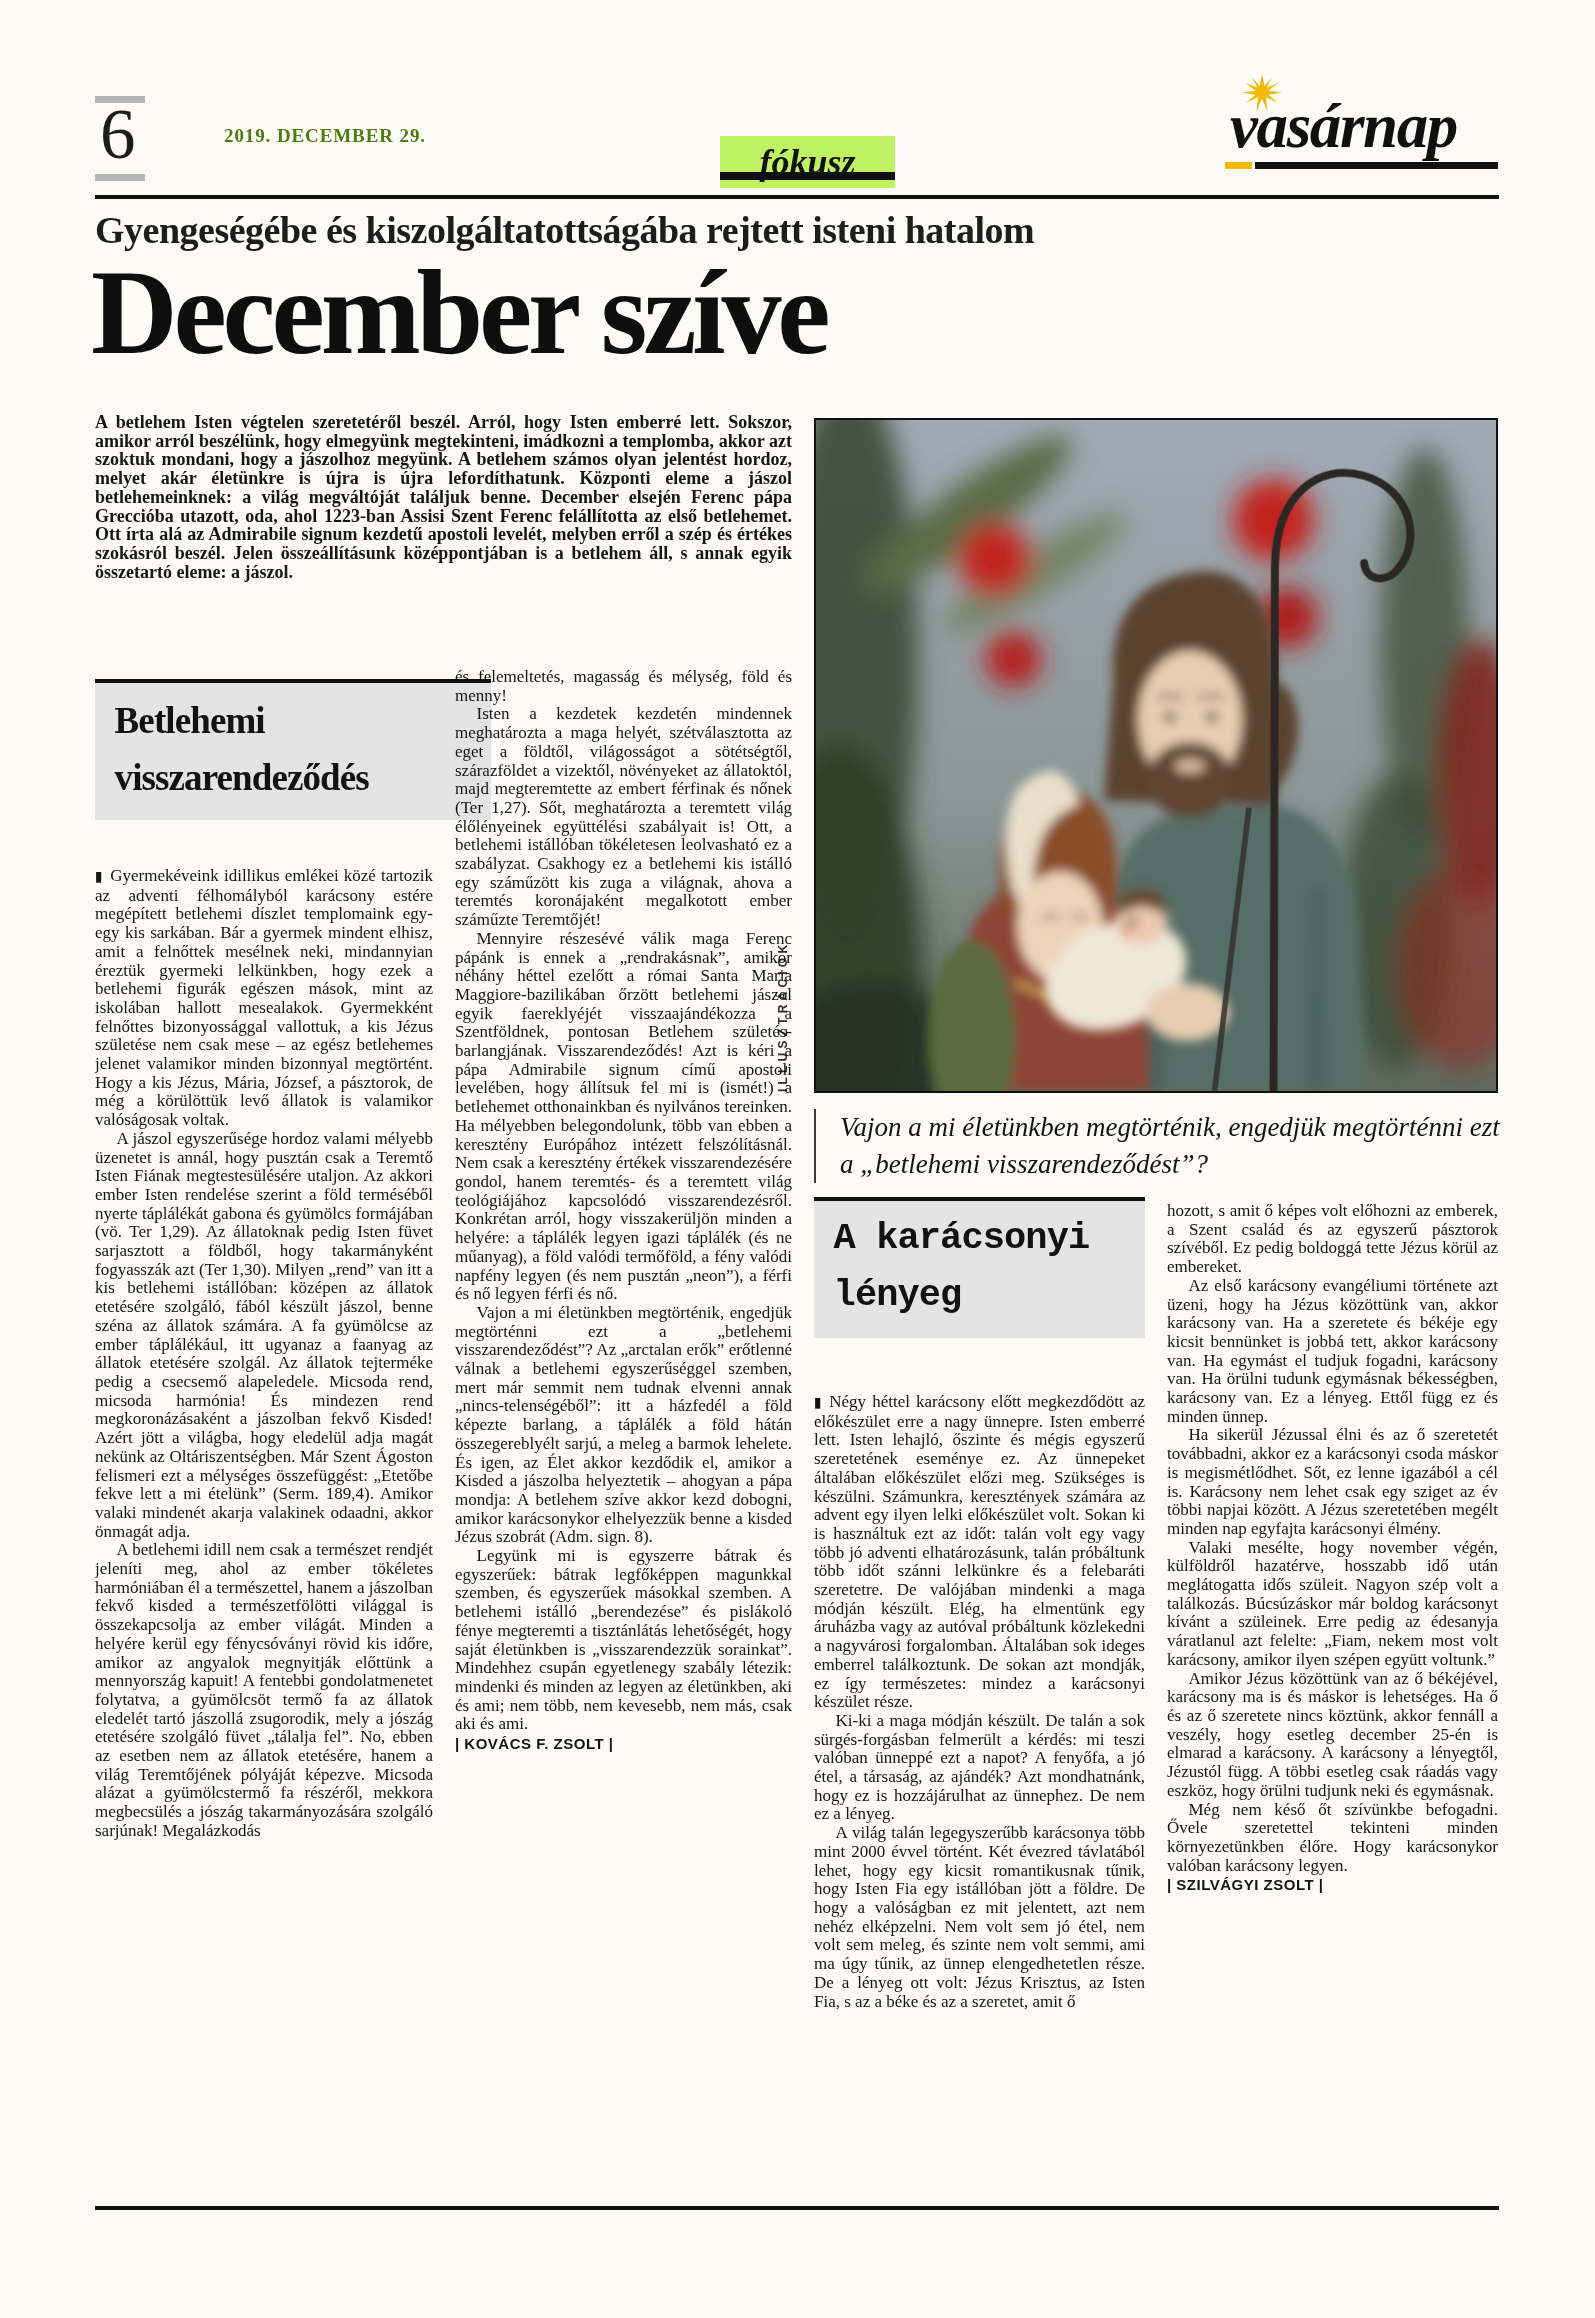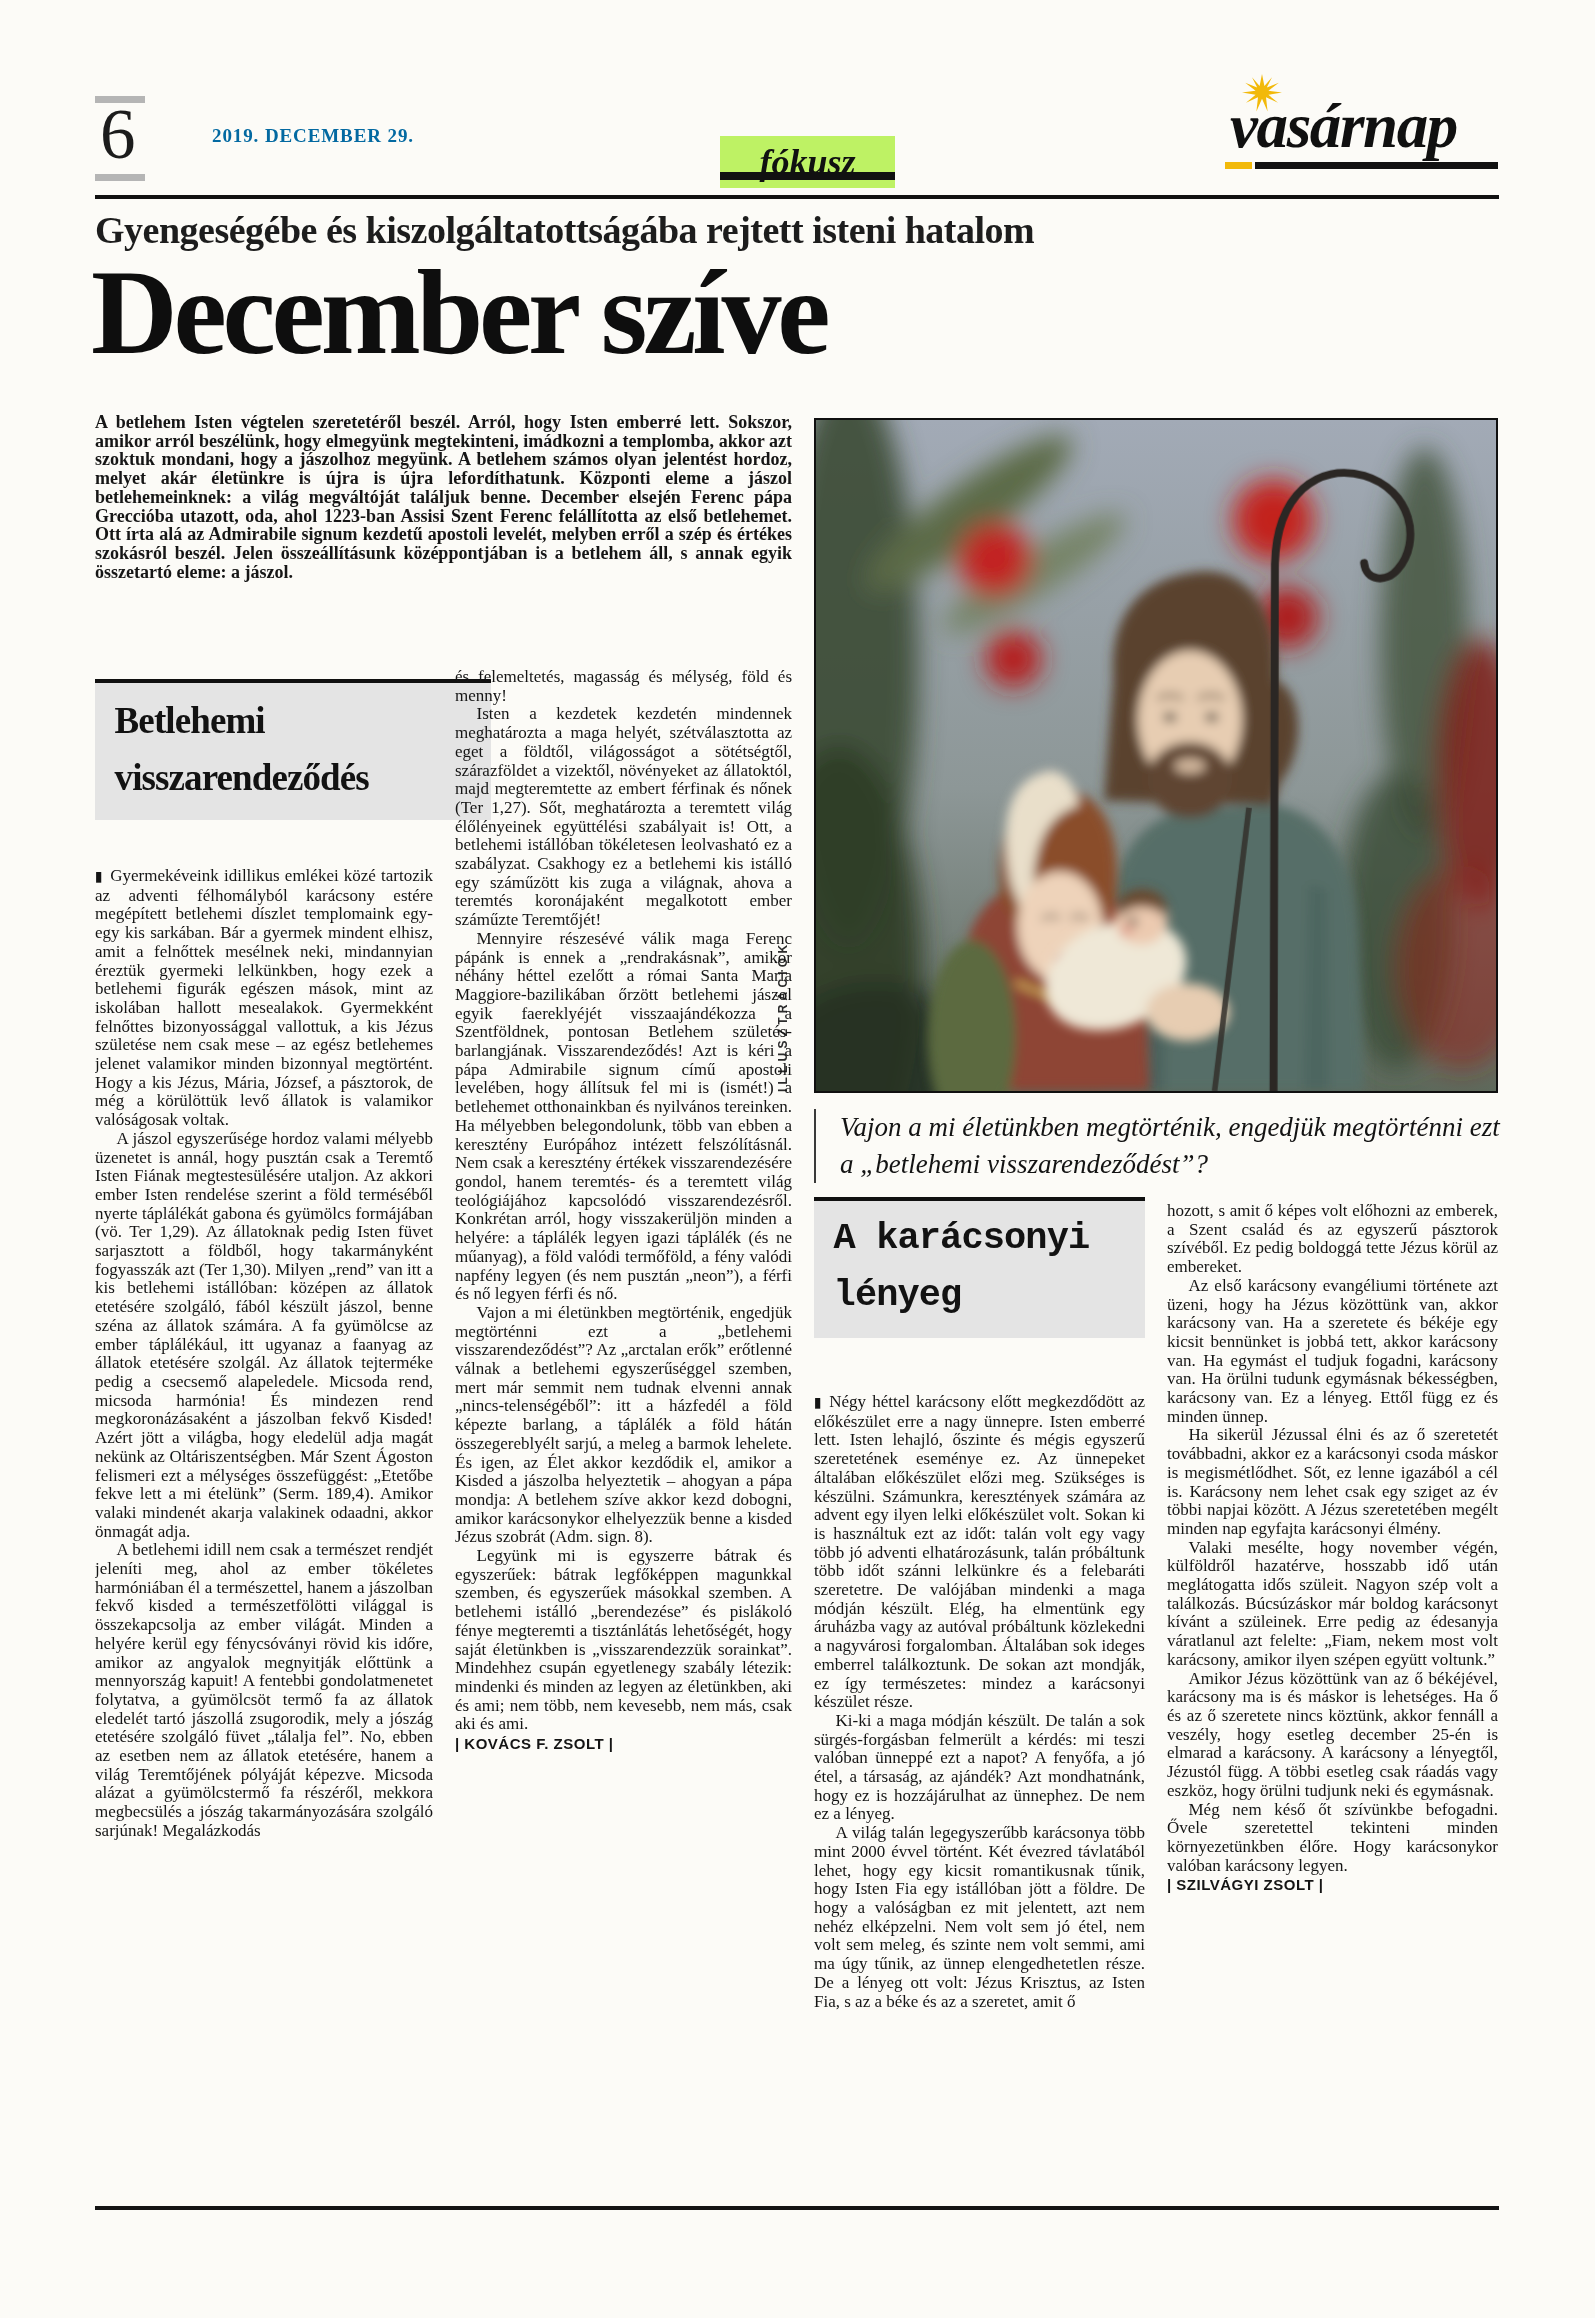--- a/index.html
+++ b/index.html
@@ -6,21 +6,21 @@
   .page {
     position:relative; width:1595px; height:2319px; margin:0 auto;
     background:#fcfbf7; overflow:hidden; color:#161616;
     font-family:"Liberation Serif","DejaVu Serif",serif;
   }
   .abs { position:absolute; }
 
   
   .pagenum-bar { position:absolute; left:95px; width:50px; height:6.5px; background:#b5b5b5; }
   .pagenum { position:absolute; left:100px; top:97px; font-size:71px; line-height:1.05; font-weight:400; color:#1c1c1c; }
-  .date { position:absolute; left:212px; top:125px; font-size:19px; font-weight:bold; letter-spacing:0.9px; color:#0369a1; }
+  .date { position:absolute; left:224px; top:125px; font-size:19px; font-weight:bold; letter-spacing:0.9px; color:#4d7c0f; }
   .fokusz-box { position:absolute; left:720px; top:120px; width:175px; height:52px; background:#bef264;
     display:flex; align-items:center; justify-content:center;
     font-style:italic; font-weight:bold; font-size:36px; color:#111;margin-top:16px; }
   .fokusz-bar { position:absolute; left:720px; top:172px; width:175px; height:7.5px; background:#111; }
   .brand { position:absolute; left:1230px; top:93px; font-style:italic; font-weight:bold;
     font-size:63px; line-height:1.05; letter-spacing:-1.4px; color:#101010; }
   .brand-star { position:absolute; left:1242px; top:74px; width:40px; height:40px; }
   .brand-underline-yellow { position:absolute; left:1225px; top:162px; width:27px; height:7px; background:#f2b90a; }
   .brand-underline-black  { position:absolute; left:1255px; top:162px; width:243px; height:7px; background:#111; }
   .header-rule { position:absolute; left:95px; top:195px; width:1404px; height:3.7px; background:#111; }

